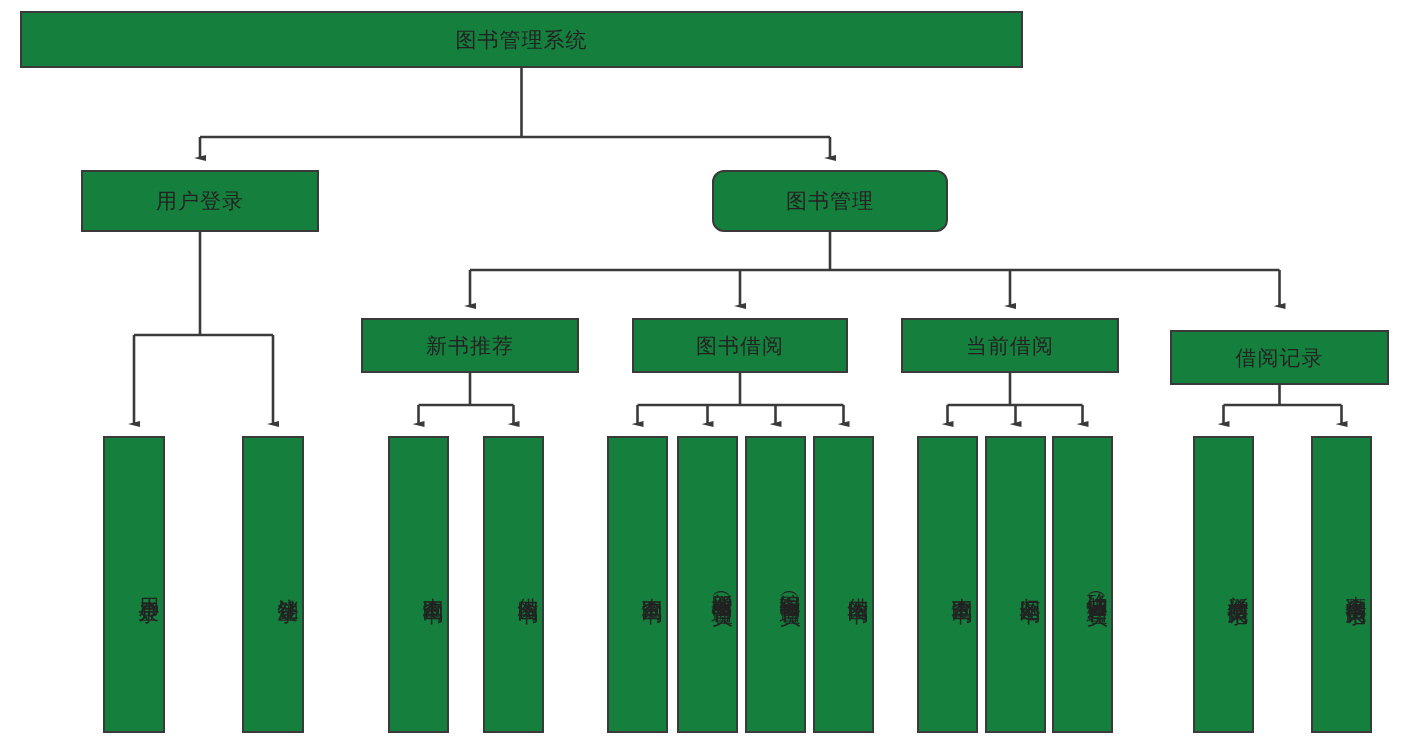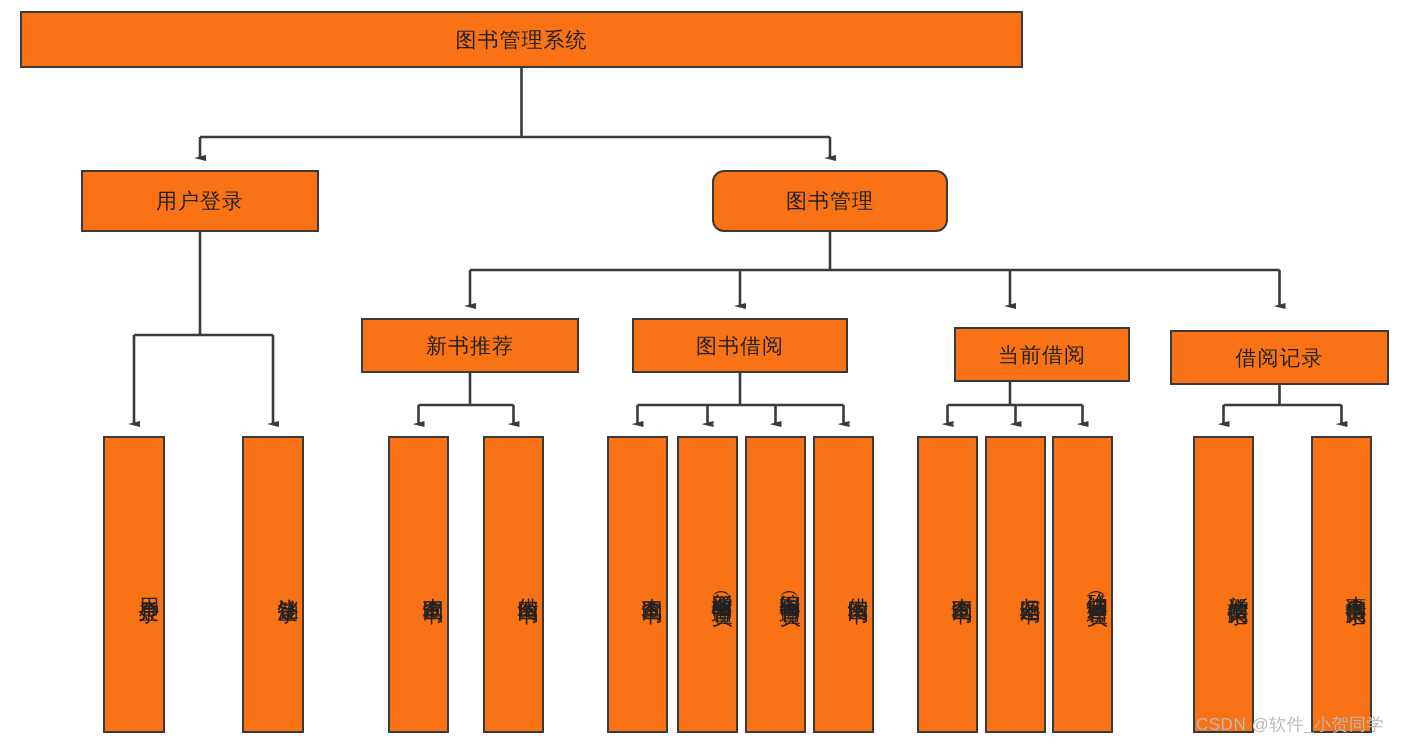--- a/index.html
+++ b/index.html
@@ -19,21 +19,21 @@
     position: absolute;
     left: 0;
     top: 0;
     width: 1405px;
     height: 747px;
     pointer-events: none;
   }
   .node {
     position: absolute;
     box-sizing: border-box;
-    background: #f97316;
+    background: #15803d;
     border: 2px solid #3a3a3a;
     display: flex;
     align-items: center;
     justify-content: center;
     color: #222222;
   }
   .node.horiz {
     font-size: 21px;
     letter-spacing: 1px;
     line-height: 1.2;
@@ -118,21 +118,21 @@
       </div>
       <div class="node horiz" style="left: 712px; top: 170px; width: 236px; height: 62px; border-radius: 12px;">
         <span>图书管理</span>
       </div>
       <div class="node horiz" style="left: 361px; top: 318px; width: 218px; height: 55px; text-align: right;">
         <span>新书推荐</span>
       </div>
       <div class="node horiz" style="left: 632px; top: 318px; width: 216px; height: 55px; text-align: right;">
         <span>图书借阅</span>
       </div>
-      <div class="node horiz" style="left: 954px; top: 318px; width: 176px; height: 55px; margin-top: 9px;">
+      <div class="node horiz" style="left: 901px; top: 318px; width: 218px; height: 55px;">
         <span>当前借阅</span>
       </div>
       <div class="node horiz" style="left: 1170px; top: 330px; width: 219px; height: 55px; justify-content: center;">
         <span>借阅记录</span>
       </div>
       <div class="node vert" style="left: 103px; top: 436px; width: 62px; height: 297px;">
         <span>用户登录</span>
       </div>
       <div class="node vert" style="left: 242px; top: 436px; width: 62px; height: 297px;">
         <span>注销登录</span>
@@ -165,14 +165,13 @@
         <span>确认归还（管理员）</span>
       </div>
       <div class="node vert" style="left: 1193px; top: 436px; width: 61px; height: 297px;">
         <span>新增借阅记录</span>
       </div>
       <div class="node vert" style="left: 1311px; top: 436px; width: 61px; height: 297px;">
         <span>查询借阅记录</span>
       </div>
     </div>
 
-  <div class="watermark" style="left:1196px; top:713px;">CSDN @软件_小贺同学</div>
 </div>
 
 </body></html>

